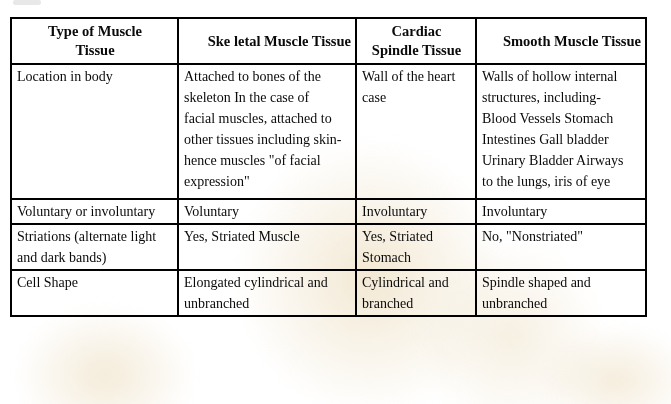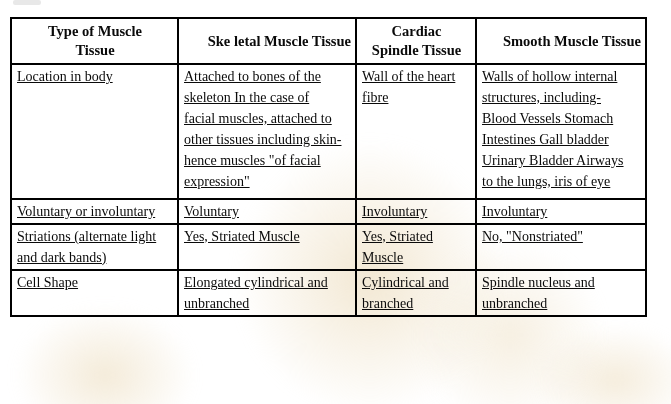--- a/index.html
+++ b/index.html
@@ -56,21 +56,20 @@
     font-size: 14.5px;
     font-weight: bold;
     line-height: 19px;
     vertical-align: middle;
   }
   .muscle-table td {
     font-size: 14px;
     line-height: 21px;
     vertical-align: top;
     white-space: pre-line;
-    text-decoration: underline;
   }
   th.h-center { text-align: center; white-space: pre-line; }
   th.h-left   { text-align: right;   white-space: nowrap; }
   tr.r-header     { height: 46px; }
   tr.r-location   { height: 135px; }
   tr.r-voluntary  { height: 16px; }
   tr.r-striations { height: 40px; margin-top: 40px; }
   tr.r-nuclei     { height: 67px; }
   tr.r-shape      { height: 45px; }
 </style>
@@ -101,45 +100,45 @@
   </tr>
   <tr class="r-location">
     <td>Location in body</td>
     <td>Attached to bones of the
 skeleton In the case of
 facial muscles, attached to
 other tissues including skin-
 hence muscles "of facial
 expression"</td>
     <td>Wall of the heart
-fibre</td>
+case</td>
     <td>Walls of hollow internal
 structures, including-
 Blood Vessels Stomach
 Intestines Gall bladder
 Urinary Bladder Airways
 to the lungs, iris of eye</td>
   </tr>
   <tr class="r-voluntary">
     <td>Voluntary or involuntary</td>
     <td>Voluntary</td>
     <td>Involuntary</td>
     <td>Involuntary</td>
   </tr>
   <tr class="r-striations">
     <td>Striations (alternate light
 and dark bands)</td>
     <td>Yes, Striated Muscle</td>
     <td>Yes, Striated
-Muscle</td>
+Stomach</td>
     <td>No, "Nonstriated"</td>
   </tr>
   <tr class="r-shape">
     <td>Cell Shape</td>
     <td>Elongated cylindrical and
 unbranched</td>
     <td>Cylindrical and
 branched</td>
-    <td>Spindle nucleus and
+    <td>Spindle shaped and
 unbranched</td>
   </tr>
 </tbody>
   </table>
 
 </body></html>

